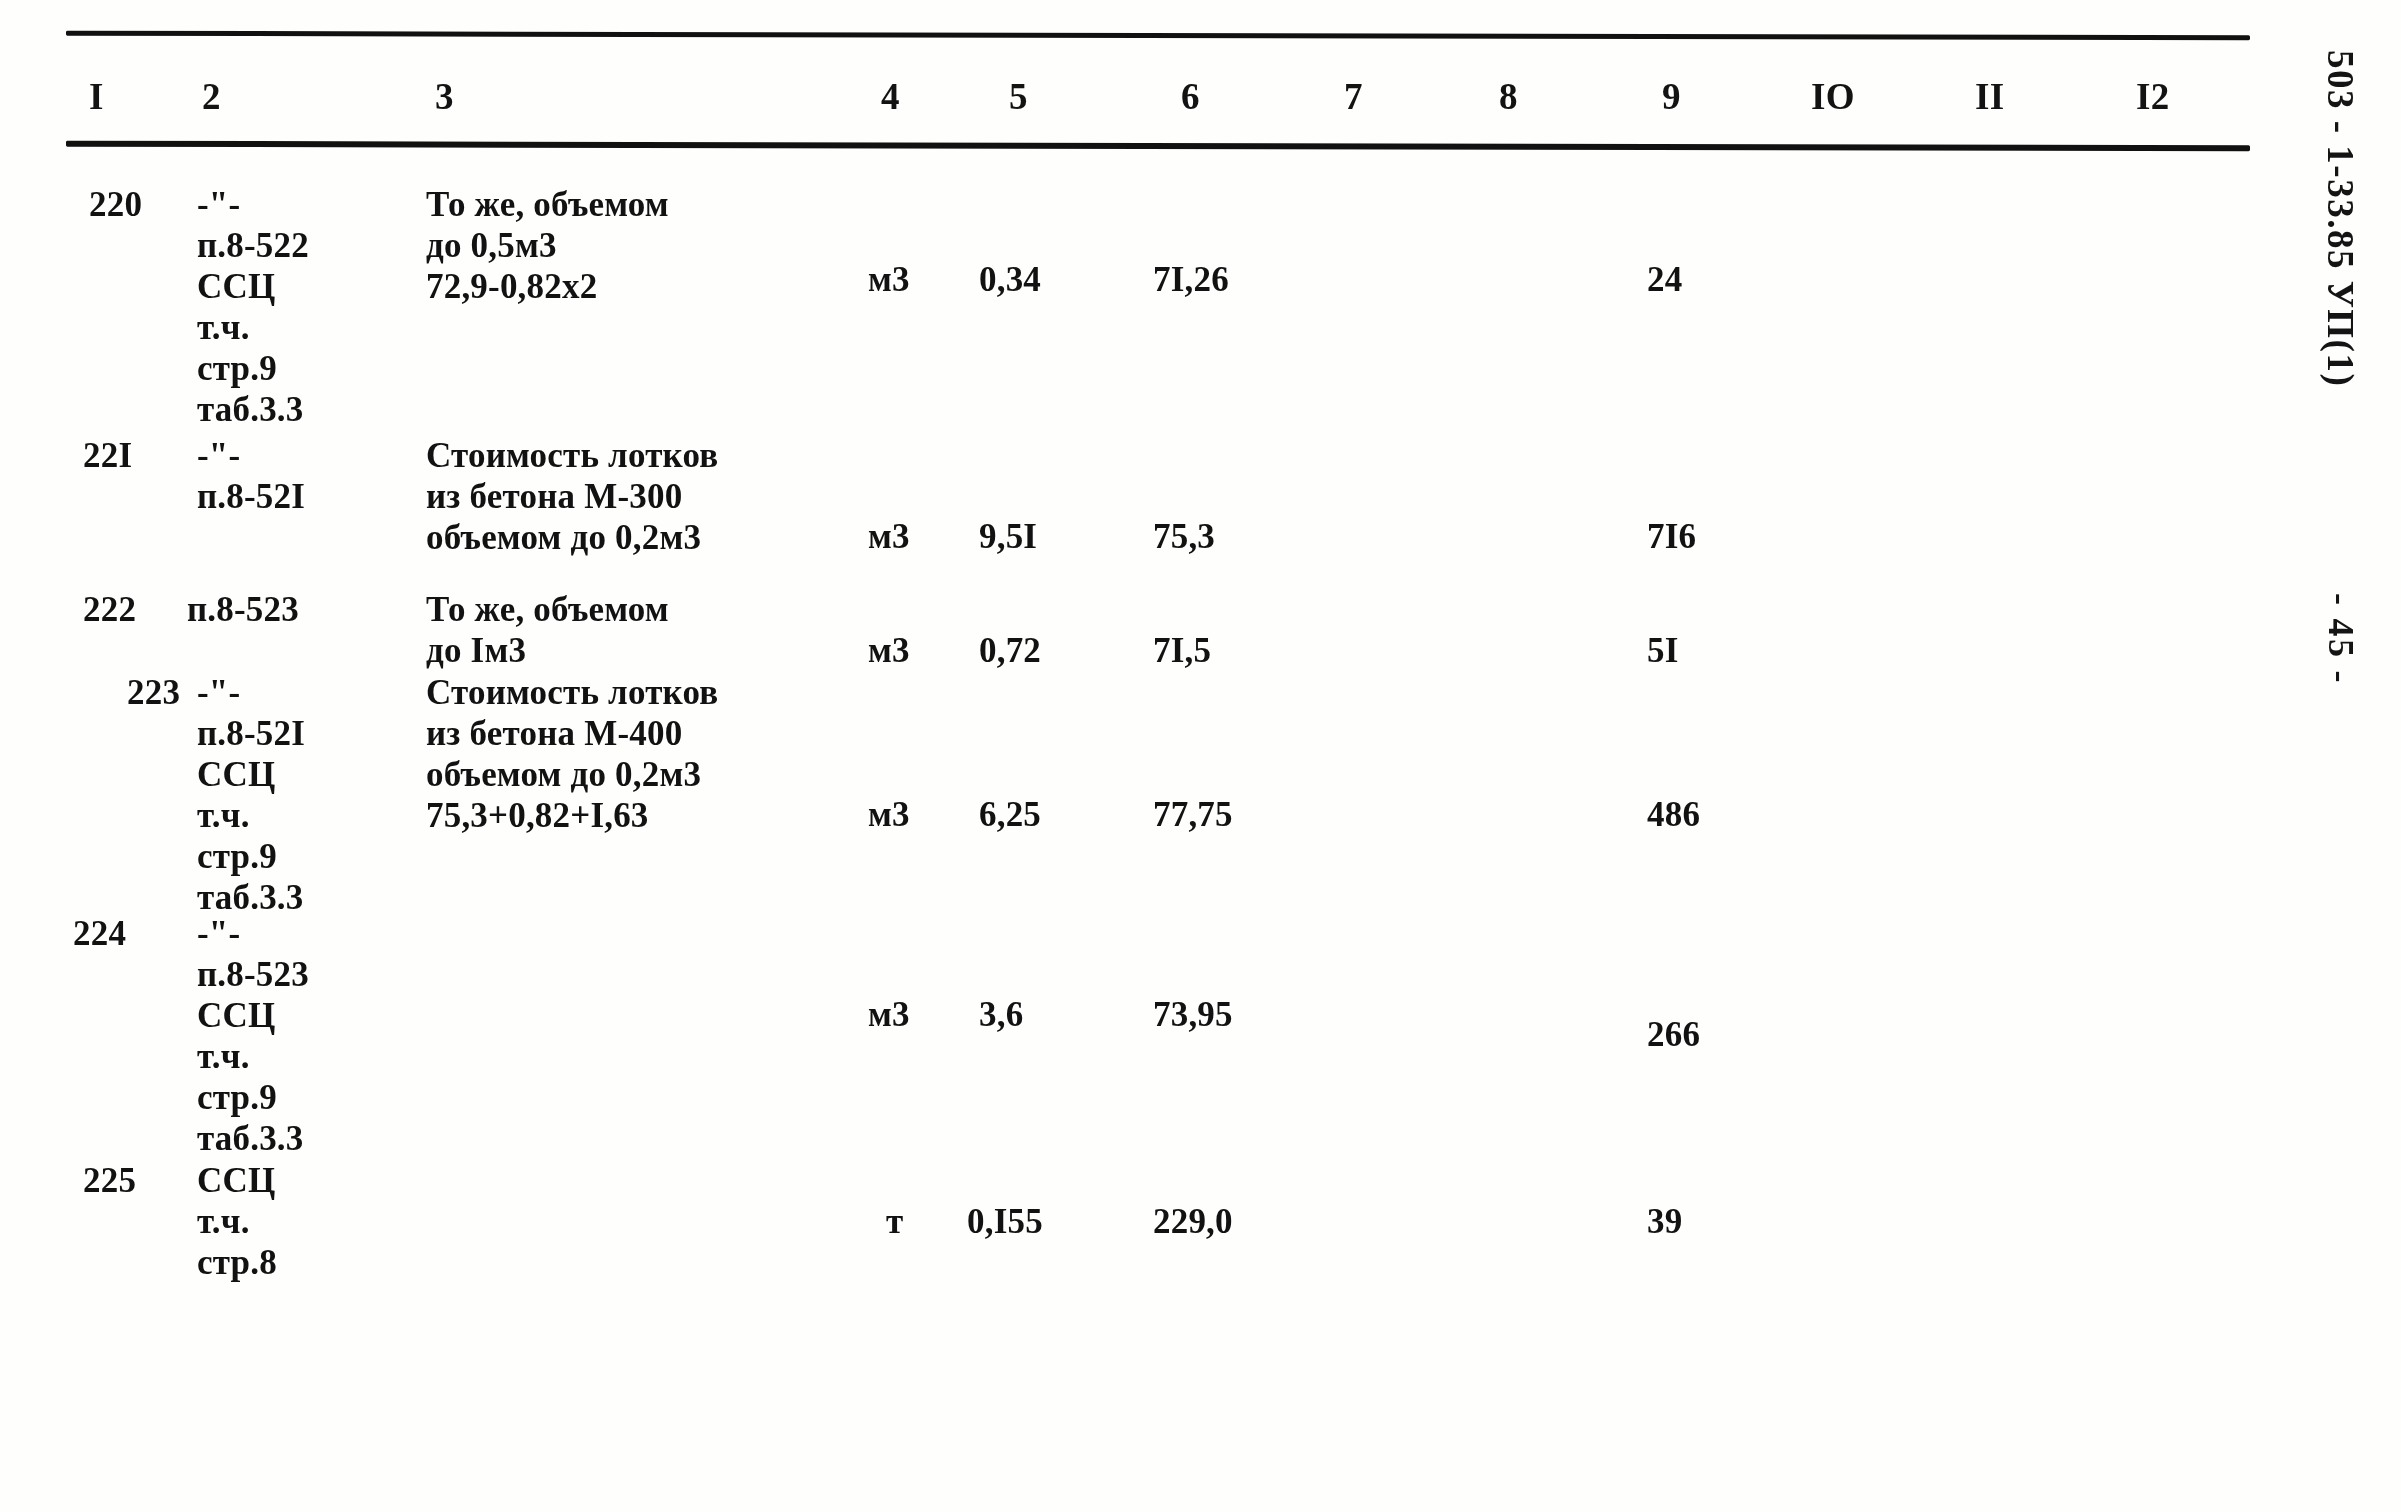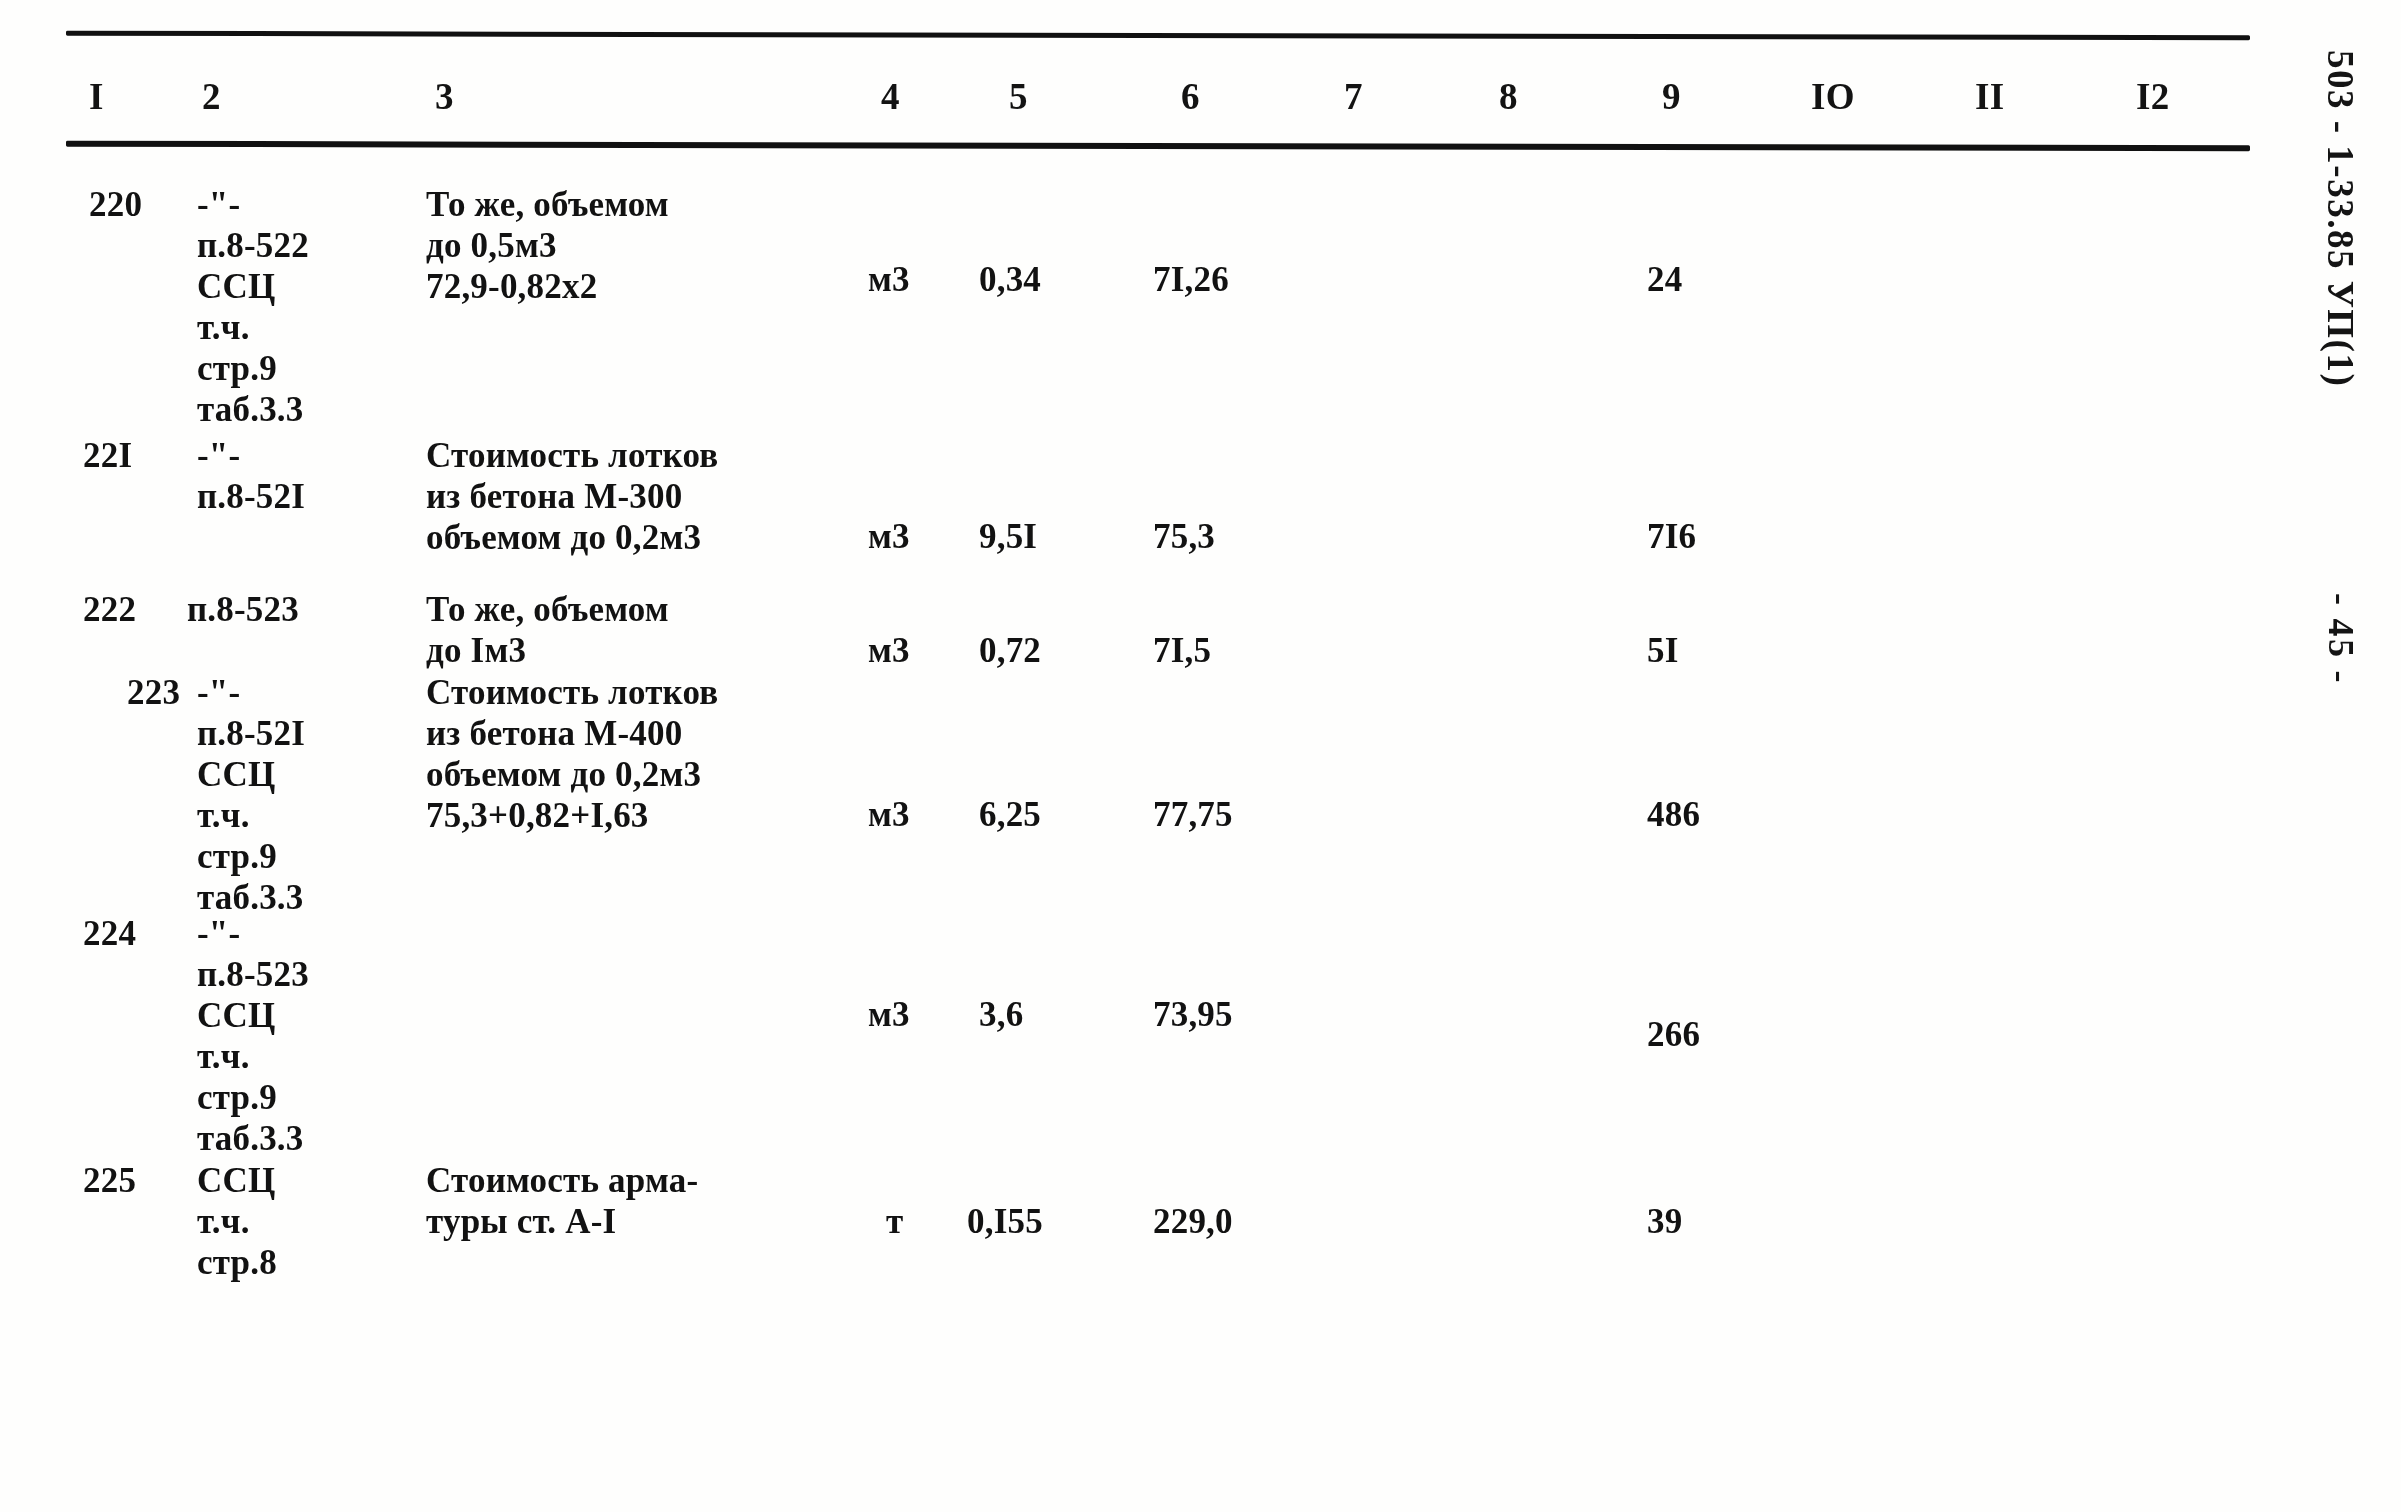--- a/index.html
+++ b/index.html
@@ -191,21 +191,21 @@
       <div class="cell cnum" style="left:1153px;top:122px;">77,75</div>
       <div class="cell cnum" style="left:1344px;top:122px;"></div>
       <div class="cell cnum" style="left:1499px;top:122px;"></div>
       <div class="cell cnum" style="left:1647px;top:122px;">486</div>
       <div class="cell cnum" style="left:1811px;top:122px;"></div>
       <div class="cell cnum" style="left:1975px;top:122px;"></div>
       <div class="cell cnum" style="left:2136px;top:122px;"></div>
     </div>
 
     <div class="row" style="top:913px;height:226px;">
-      <div class="cell c1" style="left:83px;top:0;">224</div>
+      <div class="cell c1" style="left:73px;top:0;">224</div>
       <div class="cell c2" style="left:197px;top:0;">-"-
 п.8-523
 ССЦ
 т.ч.
 стр.9
 таб.3.3</div>
       <div class="cell cnum" style="left:868px;top:81px;">м3</div>
       <div class="cell cnum" style="left:979px;top:81px;">3,6</div>
       <div class="cell cnum" style="left:1153px;top:81px;">73,95</div>
       <div class="cell cnum" style="left:1344px;top:81px;"></div>
@@ -214,22 +214,20 @@
       <div class="cell cnum" style="left:1811px;top:81px;"></div>
       <div class="cell cnum" style="left:1975px;top:81px;"></div>
       <div class="cell cnum" style="left:2136px;top:81px;"></div>
     </div>
 
     <div class="row" style="top:1160px;height:143px;">
       <div class="cell c1" style="left:83px;top:0;">225</div>
       <div class="cell c2" style="left:197px;top:0;">ССЦ
 т.ч.
 стр.8</div>
-      <div class="cell c3" style="left:426px;top:0;">Стоимость арма-
-туры ст. А-I</div>
       <div class="cell cnum" style="left:886px;top:41px;">т</div>
       <div class="cell cnum" style="left:967px;top:41px;">0,I55</div>
       <div class="cell cnum" style="left:1153px;top:41px;">229,0</div>
       <div class="cell cnum" style="left:1344px;top:41px;"></div>
       <div class="cell cnum" style="left:1499px;top:41px;"></div>
       <div class="cell cnum" style="left:1647px;top:41px;">39</div>
       <div class="cell cnum" style="left:1811px;top:41px;"></div>
       <div class="cell cnum" style="left:1975px;top:41px;"></div>
       <div class="cell cnum" style="left:2136px;top:41px;"></div>
     </div>

